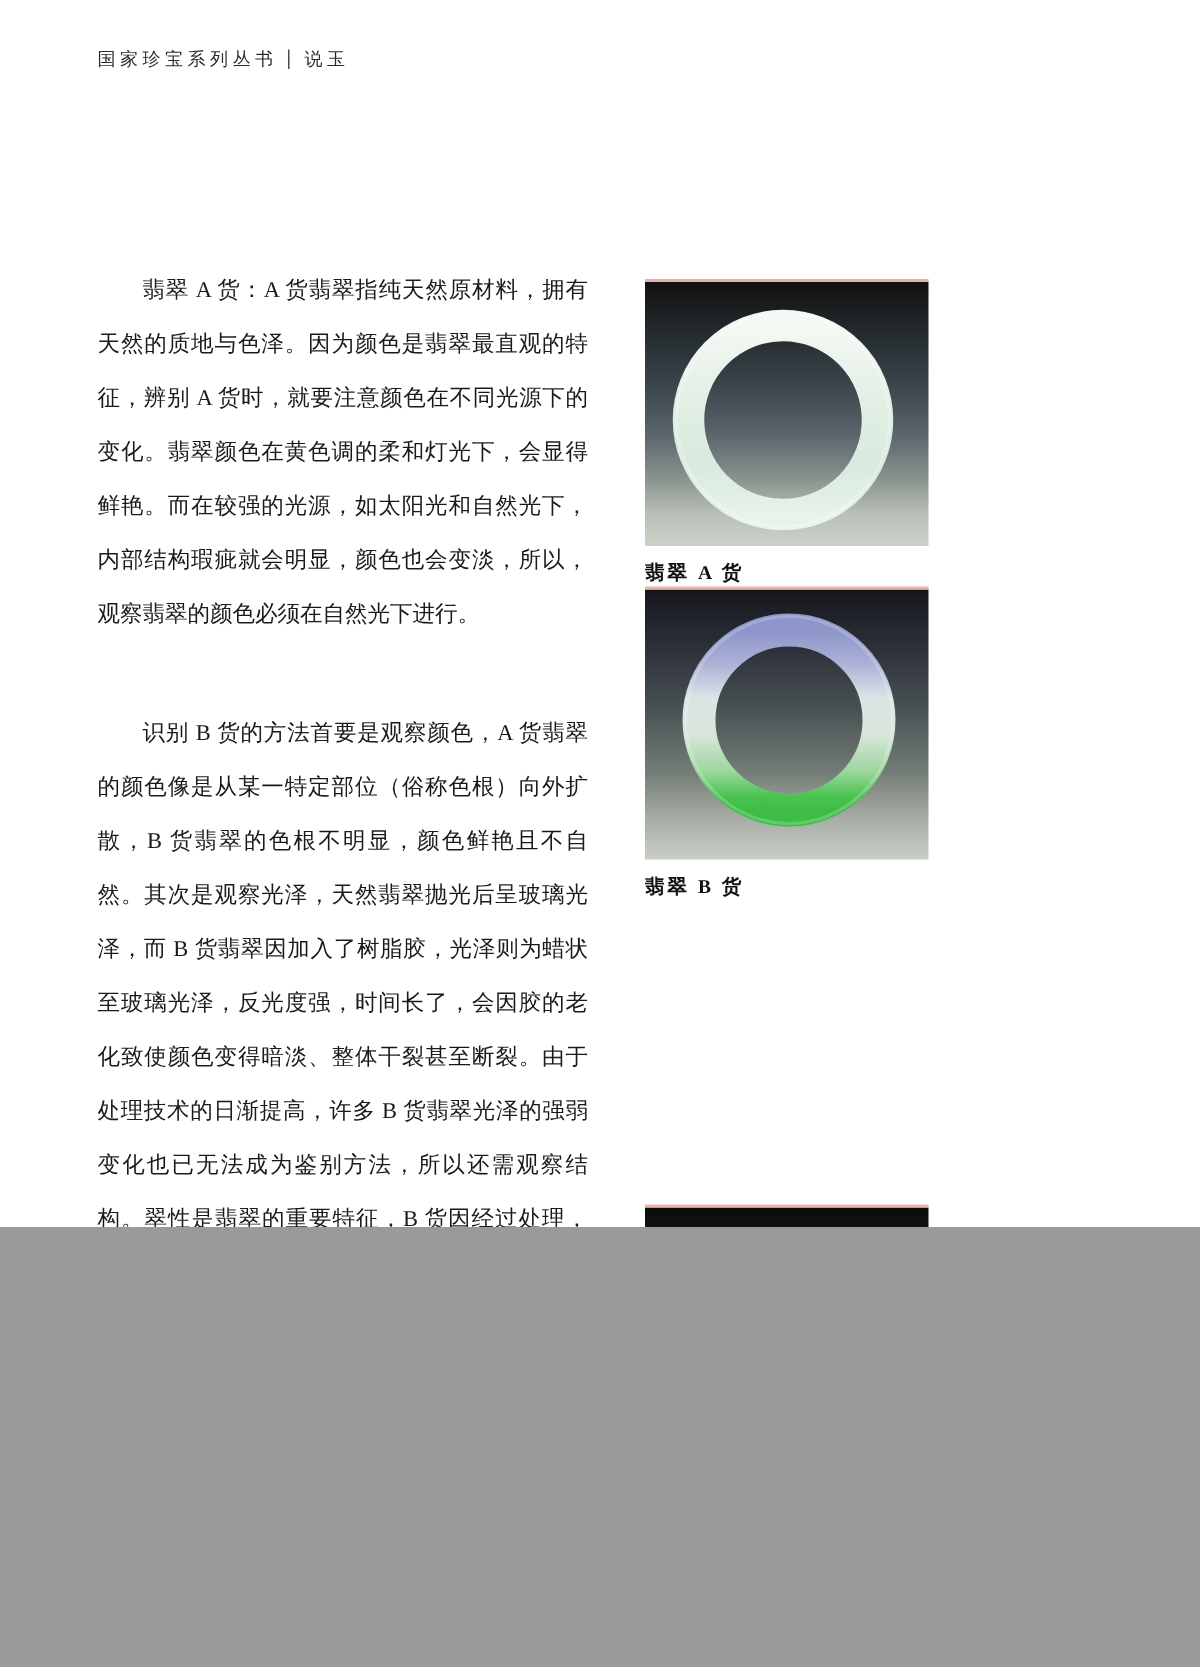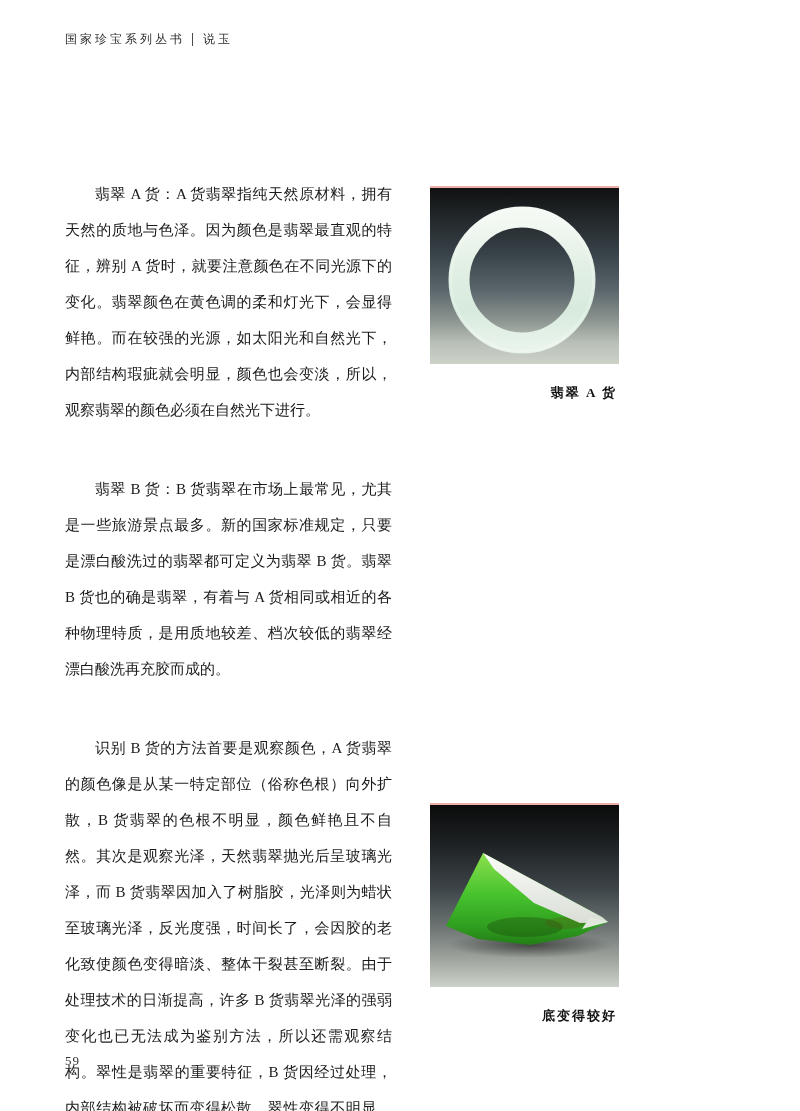--- a/index.html
+++ b/index.html
@@ -1,18 +1,18 @@
 <!DOCTYPE html>
 <html><head>
 <meta charset="utf-8">
 <style>
   html,body{margin:0;padding:0;background:#9a9a9a;}
   .page{
     position:relative;
-    width:800px;height:1111px;
+    width:800px;height:818px;
     margin:0 auto;
     background:#ffffff;
     font-family:"Liberation Serif", serif;
     color:#1a1a1a;
     overflow:hidden;
   }
   
   .page-header{
     position:absolute;left:65px;top:31px;
     display:flex;align-items:center;
@@ -38,23 +38,23 @@
   .photo{
     width:189px;display:block;
     border-top:2px solid #edb0a6;
   }
   .photo-1{height:176px;background:linear-gradient(180deg,#101010 0%,#23292c 18%,#39434a 38%,#5b666c 58%,#8b948f 75%,#b9c0b8 88%,#ccd2c8 100%);}
   .photo-2{height:180px;background:linear-gradient(180deg,#15161c 0%,#2a2e36 20%,#4a5254 45%,#757d78 68%,#a8aea6 85%,#c9cfc5 100%);}
   .photo-3{height:182px;background:linear-gradient(180deg,#3a3f3c 0%,#646c66 28%,#3a3d38 55%,#1f201c 78%,#8a8f85 92%,#c2c8bc 100%);}
   .photo-4{height:182px;background:linear-gradient(180deg,#0b0b0b 0%,#1e2224 22%,#3c4347 45%,#6f7675 68%,#9da29c 84%,#ccd1c9 100%);}
   .photo svg{display:block;width:100%;height:100%;}
   .caption{
-    margin-top:20px;
+    margin-top:9px;
     font-size:13px;font-weight:bold;letter-spacing:2px;
-    text-align:right;padding-right:2px;color:#111;
+    padding-right:2px;color:#111;
     font-family:"Liberation Serif", serif;
   }
   
   .page-number{
     position:absolute;left:65px;top:1053px;
     font-size:13px;color:#333;letter-spacing:1px;
   }
 </style>
 </head>
 <body>
@@ -62,21 +62,20 @@
 <div class="page">
 
   <div class="page-header">
     <span>国家珍宝系列丛书</span>
     <span class="header-divider"></span>
     <span>说玉</span>
   </div>
 
   <div class="article">
     <p>翡翠 A 货：A 货翡翠指纯天然原材料，拥有天然的质地与色泽。因为颜色是翡翠最直观的特征，辨别 A 货时，就要注意颜色在不同光源下的变化。翡翠颜色在黄色调的柔和灯光下，会显得鲜艳。而在较强的光源，如太阳光和自然光下，内部结构瑕疵就会明显，颜色也会变淡，所以，观察翡翠的颜色必须在自然光下进行。</p>
-    <p>翡翠 B 货：B 货翡翠在市场上最常见，尤其是一些旅游景点最多。新的国家标准规定，只要是漂白酸洗过的翡翠都可定义为翡翠 B 货。翡翠 B 货也的确是翡翠，有着与 A 货相同或相近的各种物理特质，是用质地较差、档次较低的翡翠经漂白酸洗再充胶而成的。</p>
     <p>识别 B 货的方法首要是观察颜色，A 货翡翠的颜色像是从某一特定部位（俗称色根）向外扩散，B 货翡翠的色根不明显，颜色鲜艳且不自然。其次是观察光泽，天然翡翠抛光后呈玻璃光泽，而 B 货翡翠因加入了树脂胶，光泽则为蜡状至玻璃光泽，反光度强，时间长了，会因胶的老化致使颜色变得暗淡、整体干裂甚至断裂。由于处理技术的日渐提高，许多 B 货翡翠光泽的强弱变化也已无法成为鉴别方法，所以还需观察结构。翠性是翡翠的重要特征，B 货因经过处理，内部结构被破坏而变得松散，翠性变得不明显。另外，B 货翡翠比 A 货手感略轻，这是因为酸洗过程中洗掉了部分杂质。一般来说，经过处理的 B 货，因内部注入树胶而具有粉蓝荧光性。天然翡翠多少都含有杂质，但 B 货翡翠颜色纯净，次生色消失，底变得较好。所以 B 货翡翠的表面较干净，无次生杂色。</p>
   </div>
 
   <div class="figure fig-1">
     <div class="photo photo-1">
       <svg viewBox="0 0 189 176">
         <defs>
           <linearGradient id="gA" x1="0" y1="0" x2="0" y2="1">
             <stop offset="0%" stop-color="#f4f9f4"></stop>
             <stop offset="40%" stop-color="#e2efe4"></stop>
@@ -84,20 +83,40 @@
             <stop offset="100%" stop-color="#e8f3ea"></stop>
           </linearGradient>
         </defs>
         <circle cx="92" cy="92" r="63" fill="none" stroke="url(#gA)" stroke-width="21"></circle>
         <circle cx="92" cy="92" r="71" fill="none" stroke="#ffffff" stroke-opacity="0.25" stroke-width="2"></circle>
       </svg>
     </div>
     <div class="caption">翡翠 A 货</div>
   </div>
 
+  <div class="figure fig-2">
+    <div class="photo photo-2">
+      <svg viewBox="0 0 189 180">
+        <defs>
+          <linearGradient id="gB" x1="0" y1="0" x2="0" y2="1">
+            <stop offset="0%" stop-color="#8d95c9"></stop>
+            <stop offset="18%" stop-color="#aab0d6"></stop>
+            <stop offset="38%" stop-color="#dde4e6"></stop>
+            <stop offset="58%" stop-color="#d8e6da"></stop>
+            <stop offset="78%" stop-color="#9ed7a0"></stop>
+            <stop offset="92%" stop-color="#4cc352"></stop>
+            <stop offset="100%" stop-color="#3dbd45"></stop>
+          </linearGradient>
+        </defs>
+        <circle cx="96" cy="87" r="60" fill="none" stroke="url(#gB)" stroke-width="22"></circle>
+        <circle cx="96" cy="87" r="69" fill="none" stroke="#ffffff" stroke-opacity="0.2" stroke-width="2"></circle>
+      </svg>
+    </div>
+    <div class="caption">翡翠 B 货</div>
+  </div>
 
 
   <div class="figure fig-4">
     <div class="photo photo-4">
       <svg viewBox="0 0 189 182">
         <defs>
           <linearGradient id="gS" x1="0" y1="0" x2="0" y2="1">
             <stop offset="0%" stop-color="#8ce04e"></stop>
             <stop offset="45%" stop-color="#47c32e"></stop>
             <stop offset="80%" stop-color="#2f9e1f"></stop>

